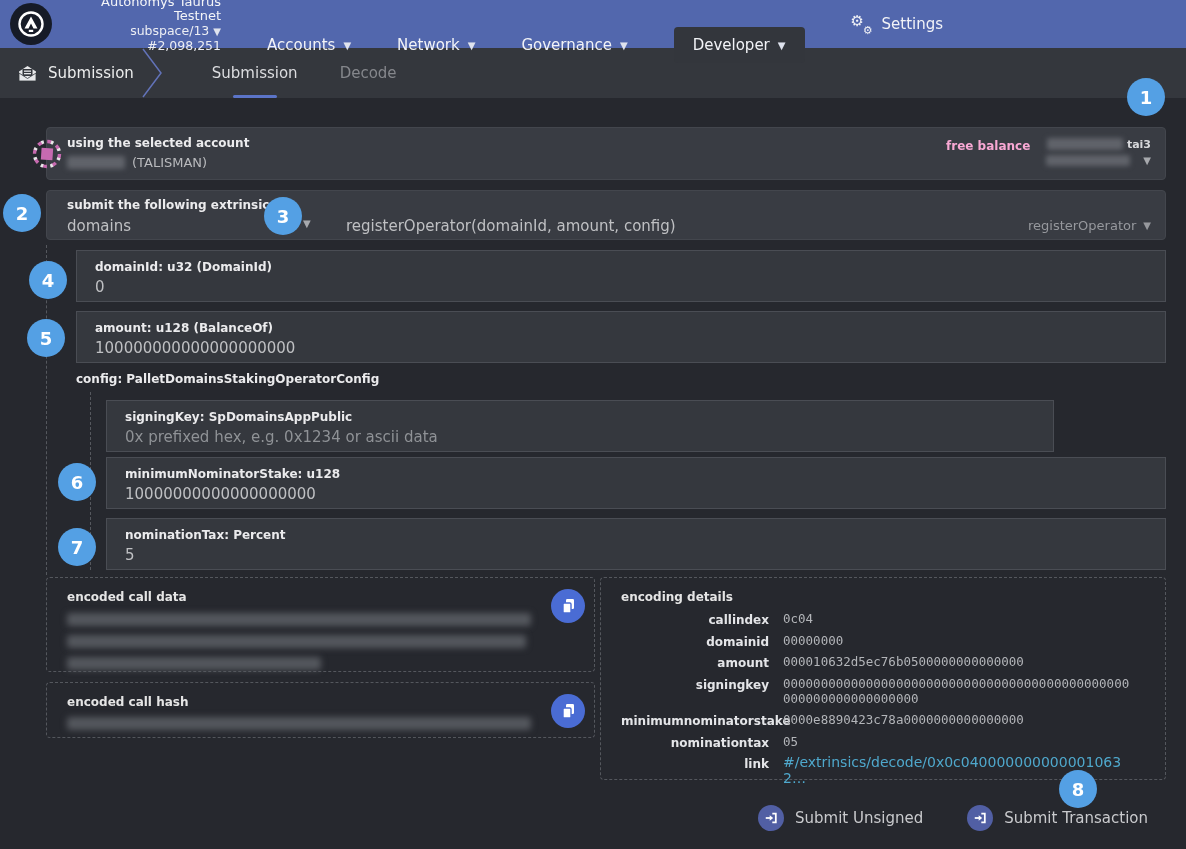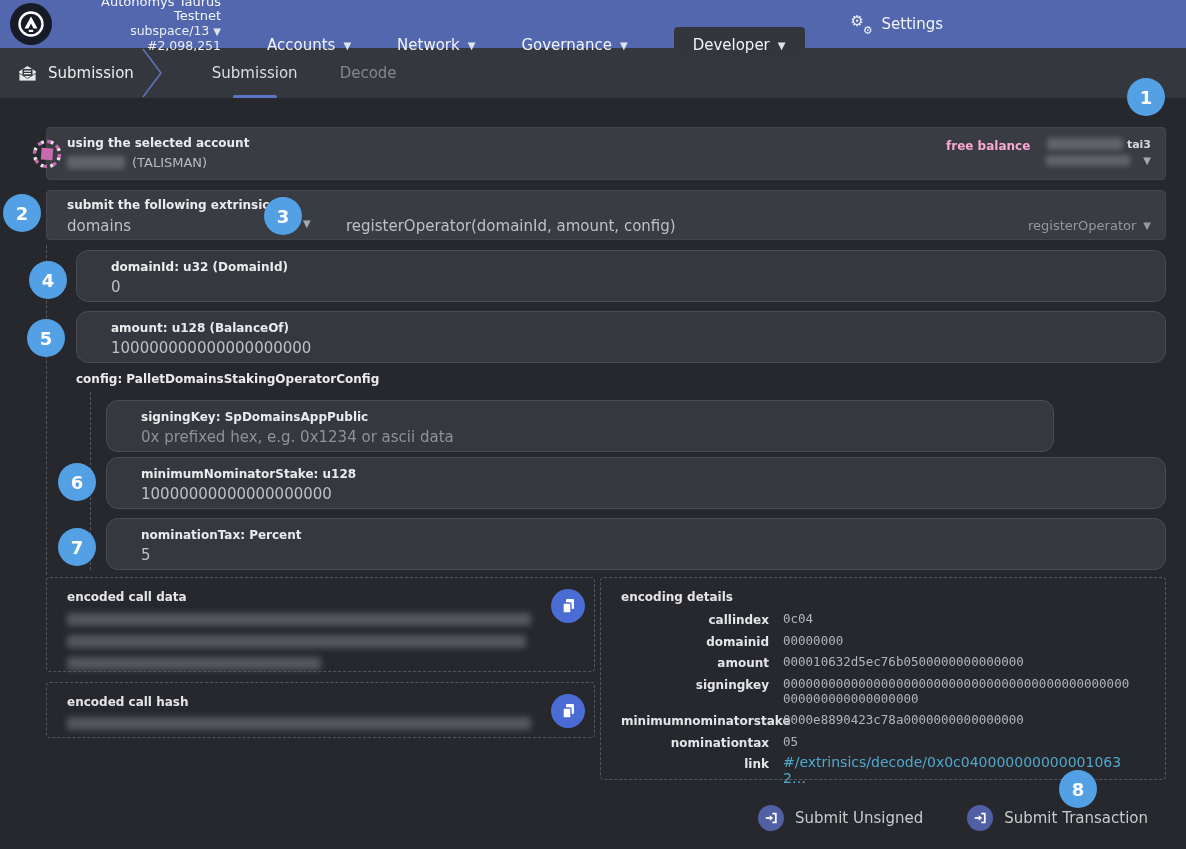--- a/index.html
+++ b/index.html
@@ -44,21 +44,21 @@
   .tab.active::after {
     content:""; position:absolute; bottom:0; left:50%; transform:translateX(-50%);
     width:44px; height:3px; background:#5b74c8; border-radius:2px;
   }
 
   
   .main { position:relative; height:751px; background:#26282e; }
   .abs { position:absolute; }
 
   .row-box { background:#393c43; border:1px solid #43464d; border-radius:4px; }
-  .field-box { background:#35383e; border:1px solid #4a4d54; border-radius:12px; padding:9px 34px; }
+  .field-box { background:#35383e; border:1px solid #4a4d54; border-radius:0; padding:9px 18px; }
   .field-label { font-size:12px; font-weight:bold; color:#ebebed; }
   .field-value { font-size:15px; color:#bfc0c3; margin-top:4px; }
   .field-value.placeholder { color:#8f9296; }
 
   .dash-v { border-left:1px dashed #55585e; width:0; }
 
   .redact { display:inline-block; background:#60636a; border-radius:2px; filter:blur(2.5px); vertical-align:middle; }
 
   
   .account-row { left:46px; top:29px; width:1120px; height:53px; }

